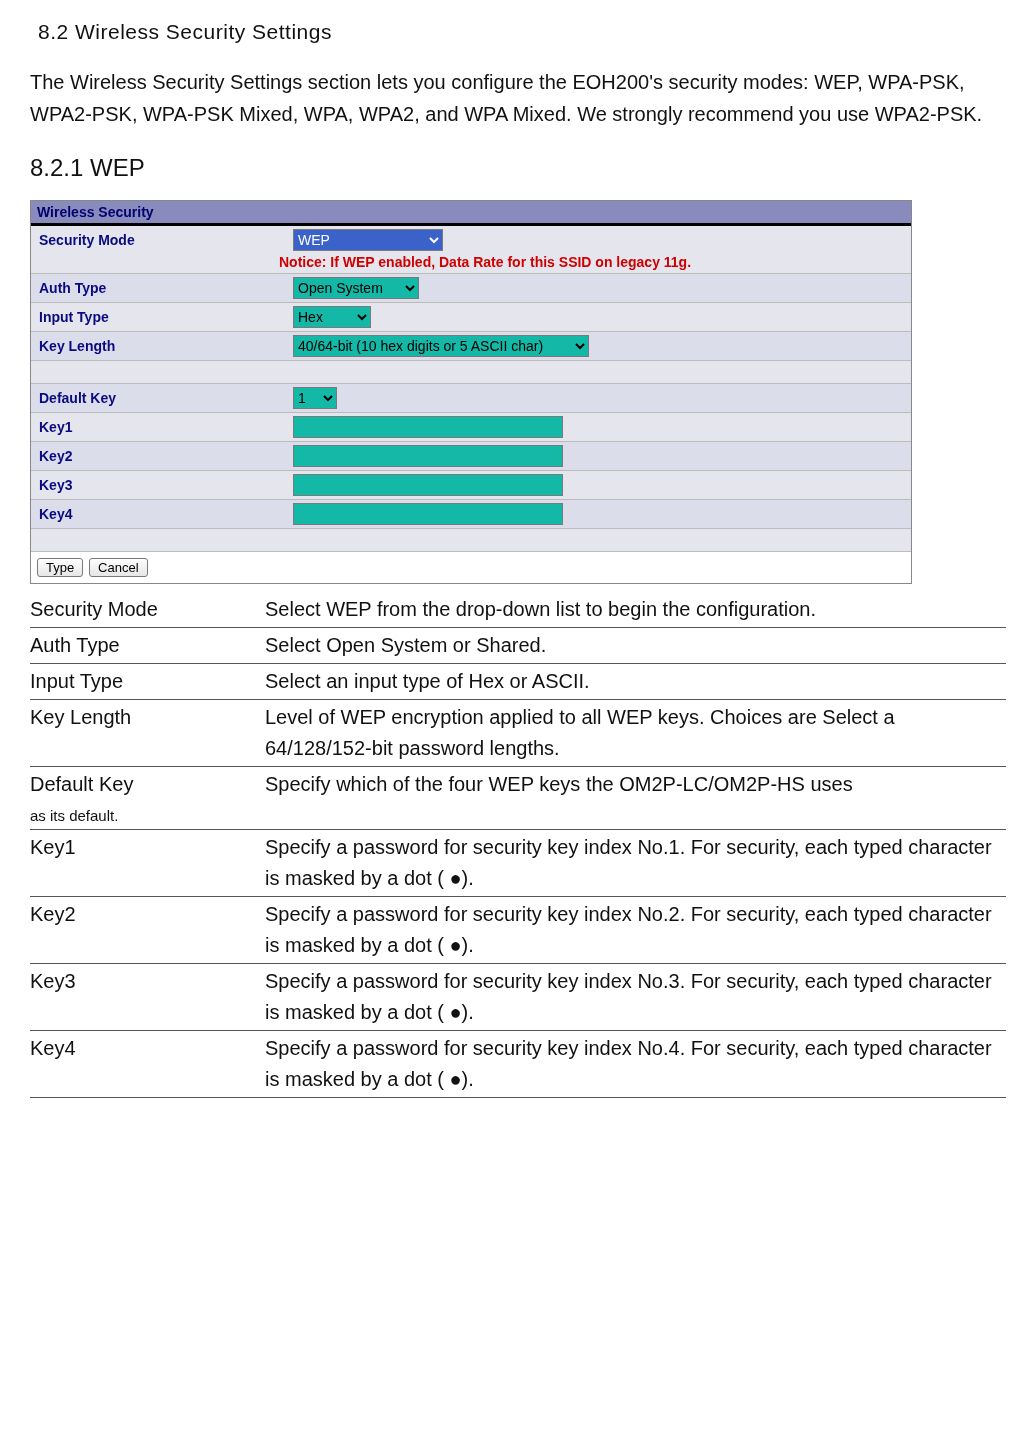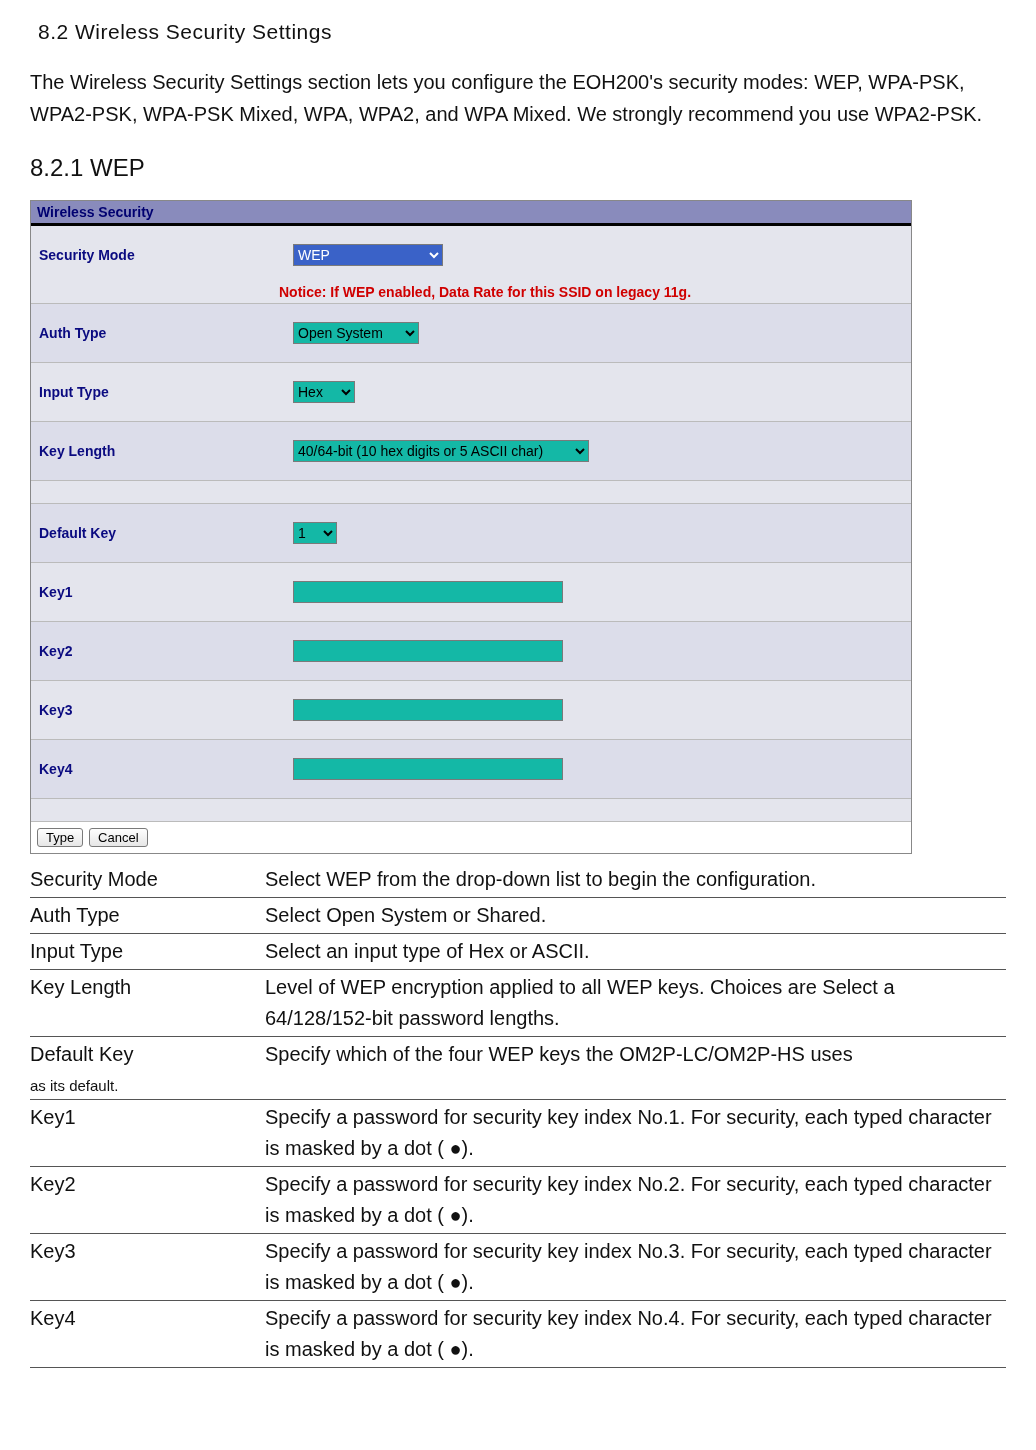--- a/index.html
+++ b/index.html
@@ -53,21 +53,21 @@
     background: #e4e5ed;
   }
   .ui-row.alt { background: #dcddea; }
   .ui-row.withnotice { flex-wrap: wrap; }
   .ui-label {
     width: 240px;
     padding: 4px 8px;
     color: #0a0a80;
     font-weight: bold;
   }
-  .ui-field { padding: 18px 6px; }
+  .ui-field { padding: 3px 6px; }
   .notice {
     color: #d00000;
     font-weight: bold;
     padding: 0 8px 3px 248px;
     width: 100%;
     box-sizing: border-box;
   }
   .spacer-row {
     background: #e4e5ed;
     height: 22px;
@@ -76,21 +76,21 @@
   select, input[type=text] {
     font-family: Arial, sans-serif;
     font-size: 14px;
     border: 1px solid #7a7a7a;
     background: #14b8a6;
     height: 22px;
     box-sizing: border-box;
   }
   select.sel-secmode { background: #3a62c8; color: #fff; width: 150px; }
   select.sel-auth   { width: 126px; }
-  select.sel-input  { width: 62px; }
+  select.sel-input  { width: 78px; }
   select.sel-keylen { width: 296px; }
   select.sel-defkey { width: 44px; }
   input.key-input   { width: 270px; }
 
   .ui-buttons {
     padding: 6px;
     background: #fff;
   }
   .ui-buttons button {
     font-family: Arial, sans-serif;

